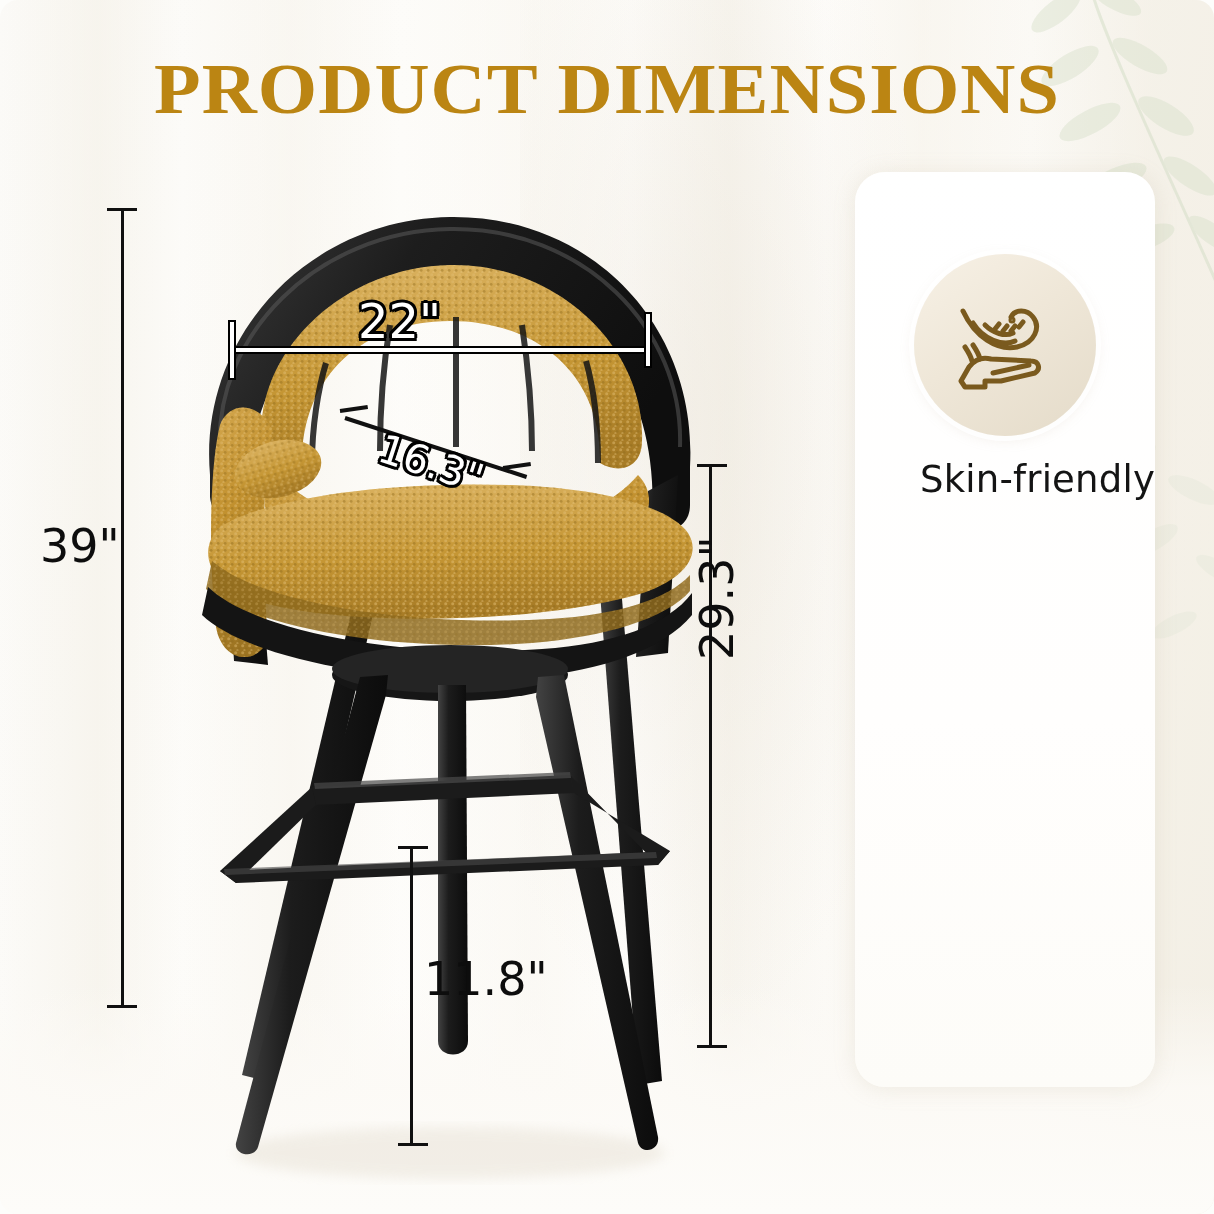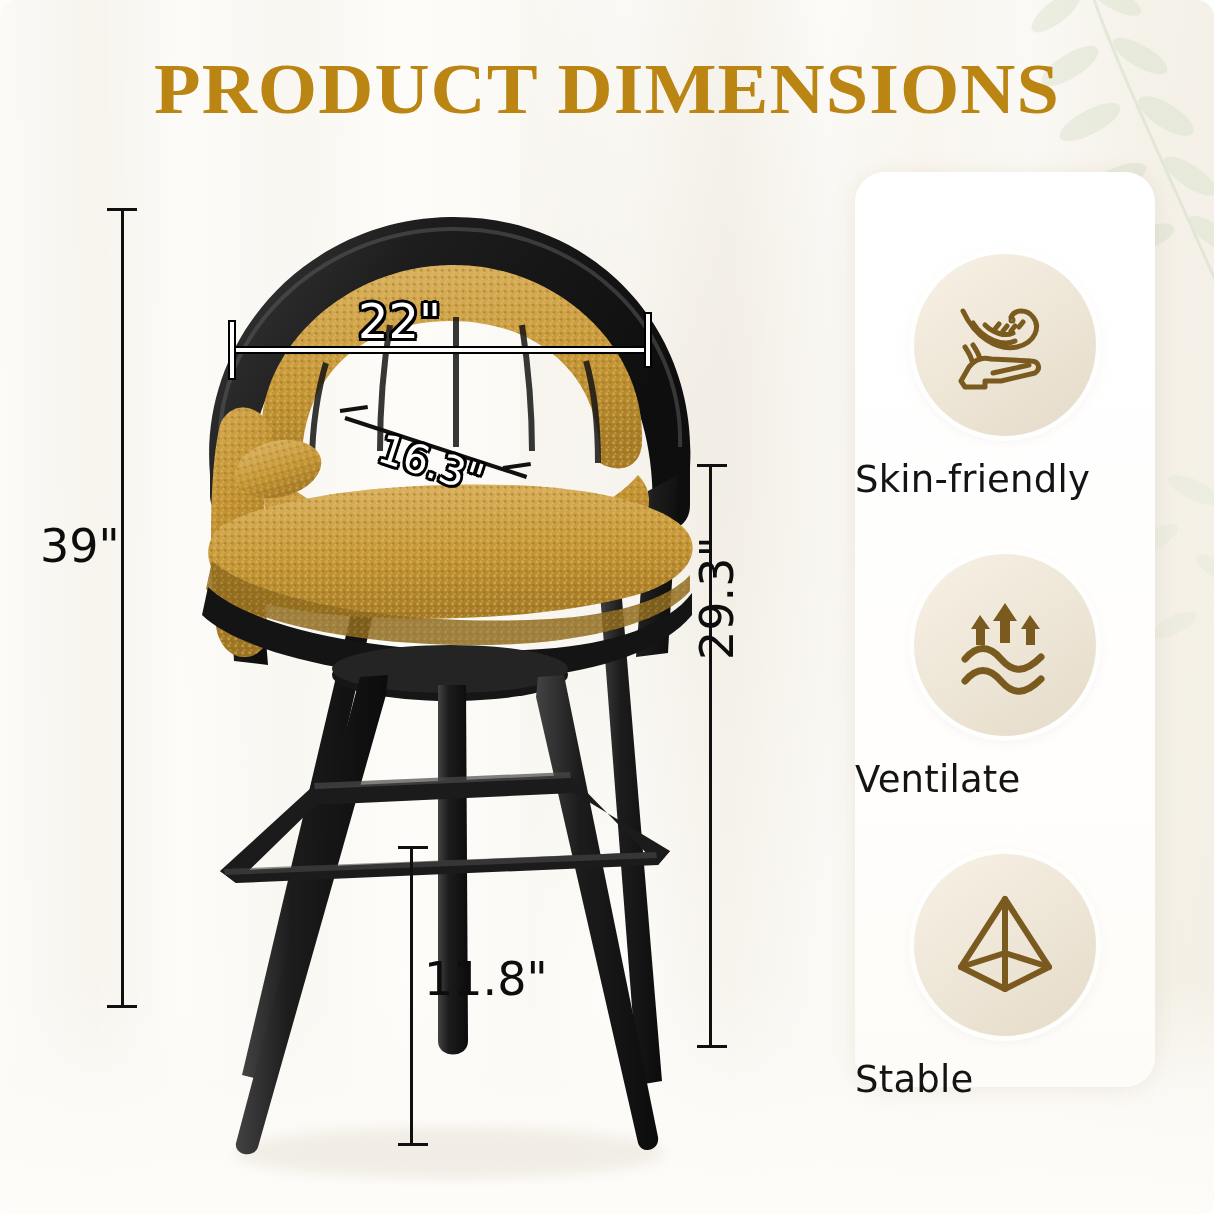--- a/index.html
+++ b/index.html
@@ -102,21 +102,21 @@
   
   #feature-panel {
     position: absolute;
     left: 855px; top: 172px;
     width: 300px; height: 915px;
     background: linear-gradient(180deg,#ffffff 0%,#fffefd 60%,#fdfcf8 100%);
     border-radius: 30px;
     box-shadow: 0 2px 22px rgba(180,165,140,.18);
   }
   .feature {
-    position: absolute; left: 0; width: 300px; text-align: left;
+    position: absolute; left: 0; width: 300px; text-align: right;
   }
   .feature-circle {
     width: 182px; height: 182px; margin: 0 auto;
     border-radius: 50%;
     background: linear-gradient(145deg,#f7f1e6 0%,#efe7d8 45%,#e4dbc9 100%);
     box-shadow: 0 0 0 5px rgba(255,255,255,.85), 0 3px 14px rgba(190,175,150,.22);
     display: flex; align-items: center; justify-content: center;
   }
   .feature-label {
     margin-top: 22px;
@@ -404,49 +404,16 @@
             <path d="M12 92 L 20 78 C 26 70, 34 68, 42 70
                      L 82 72 C 90 72, 92 80, 86 84
                      L 52 92 L 36 92 L 36 98 L 16 98 Z"></path>
             <path d="M44 84 L 80 76"></path>
           </g>
         </svg>
       </div>
       <div class="feature-label">Skin-friendly</div>
     </div>
 
-    <div class="feature" style="top:382px;">
-      <div class="feature-circle">
-        <svg width="112" height="112" viewBox="0 0 112 112">
-          <g fill="#7a5a1e">
-
-            <path d="M56 14 L 68 32 L 61 32 L 61 54 L 51 54 L 51 32 L 44 32 Z"></path>
-
-            <path d="M31 26 L 41 40 L 36 40 L 36 56 L 27 56 L 27 40 L 22 40 Z"></path>
-
-            <path d="M81 26 L 91 40 L 86 40 L 86 56 L 77 56 L 77 40 L 72 40 Z"></path>
-          </g>
-          <g fill="none" stroke="#7a5a1e" stroke-width="7" stroke-linecap="round">
-            <path d="M16 70 C 28 56, 40 56, 52 70 C 64 84, 76 84, 92 68"></path>
-            <path d="M16 92 C 28 78, 40 78, 52 92 C 64 106, 76 106, 92 90"></path>
-          </g>
-        </svg>
-      </div>
-      <div class="feature-label">Ventilate</div>
-    </div>
-
-    <div class="feature" style="top:682px;">
-      <div class="feature-circle">
-        <svg width="112" height="112" viewBox="0 0 112 112">
-          <g fill="none" stroke="#7a5a1e" stroke-width="6" stroke-linejoin="round" stroke-linecap="round">
-
-            <path d="M56 10 L 100 78 L 56 100 L 12 78 Z"></path>
-
-            <path d="M56 10 L 56 100"></path>
-            <path d="M12 78 L 56 64 L 100 78"></path>
-          </g>
-        </svg>
-      </div>
-      <div class="feature-label">Stable</div>
-    </div>
+
   </div>
 
 </div>
 
 </body></html>

